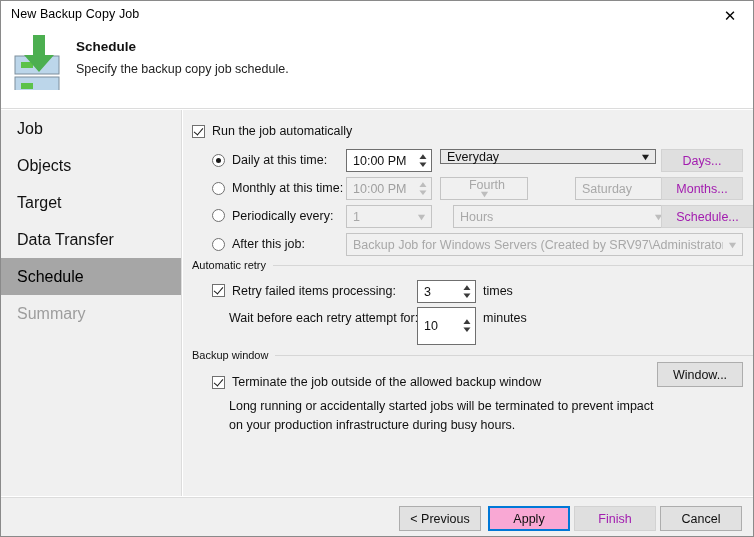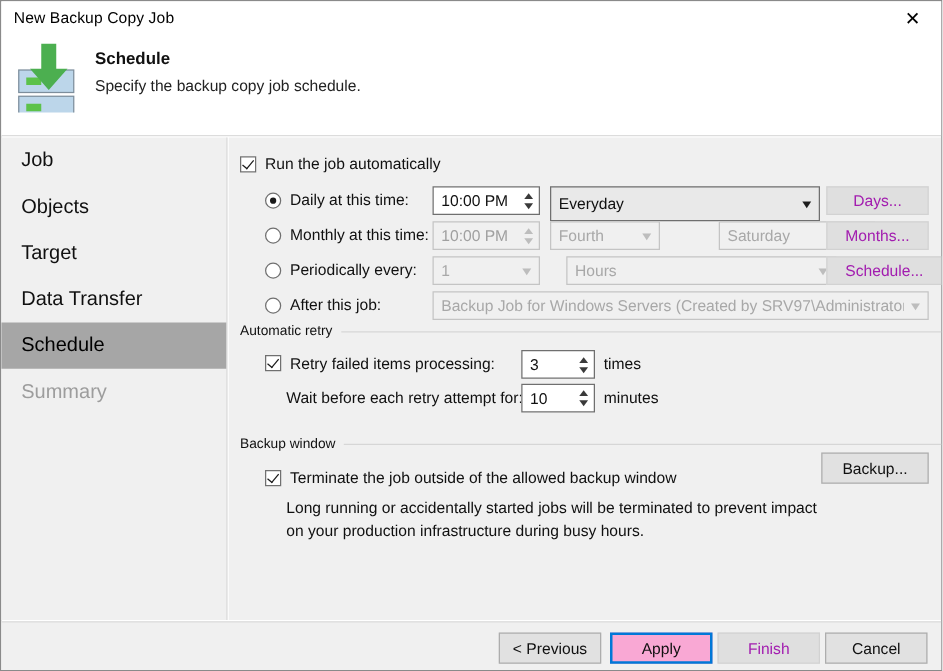--- a/index.html
+++ b/index.html
@@ -246,48 +246,48 @@
       <span class="rb checked"></span>
       <span class="lbl" style="margin-left:7px;">Daily at this time:</span>
     </div>
     <div class="field" style="left:163px; top:39px; width:86px; height:23px;">
       <span class="val">10:00 PM</span>
       <span class="spin">
           <span>▲</span>
           <span>▼</span>
         </span>
     </div>
-    <div class="combo" style="left:257px; top:39px; width:216px; height:28px;">
+    <div class="combo" style="left:257px; top:39px; width:216px; height:15px;">
       <span class="val">Everyday</span>
       <span class="arrow">▼</span>
     </div>
     <div class="btn disabled" style="left:478px; top:39px; width:82px; height:23px;">Days...</div>
 
     <div style="position:absolute; left:29px; top:71px; display:flex; align-items:center;">
       <span class="rb"></span>
       <span class="lbl" style="margin-left:7px;">Monthly at this time:</span>
     </div>
     <div class="field disabled" style="left:163px; top:67px; width:86px; height:23px;">
       <span class="val">10:00 PM</span>
       <span class="spin">
           <span>▲</span>
           <span>▼</span>
         </span>
     </div>
-    <div class="combo disabled" style="left:257px; top:67px; width:88px; height:23px;">
+    <div class="combo disabled" style="left:257px; top:67px; width:88px; height:23px;flex-direction:column;">
       <span class="val">Fourth</span>
       <span class="arrow">▼</span>
     </div>
     <div class="combo disabled" style="left:348px; top:67px; width:125px; height:23px;margin-left:44px;">
       <span class="val">Saturday</span>
       <span class="arrow">▼</span>
     </div>
     <div class="btn disabled" style="left:478px; top:67px; width:82px; height:23px;">Months...</div>
 
-    <div style="position:absolute; left:29px; top:99px; display:flex; align-items:center;">
+    <div style="position:absolute; left:29px; top:99px; display:flex; align-items:flex-start;">
       <span class="rb"></span>
       <span class="lbl" style="margin-left:7px;">Periodically every:</span>
     </div>
     <div class="combo disabled" style="left:163px; top:95px; width:86px; height:23px;">
       <span class="val">1</span>
       <span class="arrow">▼</span>
     </div>
     <div class="combo disabled" style="left:257px; top:95px; width:216px; height:23px;margin-left:13px;">
       <span class="val">Hours</span>
       <span class="arrow">▼</span>
@@ -315,39 +315,39 @@
     <div class="field" style="left:234px; top:170px; width:59px; height:23px;">
       <span class="val">3</span>
       <span class="spin">
           <span>▲</span>
           <span>▼</span>
         </span>
     </div>
     <div class="lbl" style="position:absolute; left:300px; top:174px;">times</div>
 
     <div class="lbl" style="position:absolute; left:46px; top:201px;">Wait before each retry attempt for:</div>
-    <div class="field" style="left:234px; top:197px; width:59px; height:23px;">
+    <div class="field" style="left:234px; top:197px; width:59px; height:38px;">
       <span class="val">10</span>
       <span class="spin">
           <span>▲</span>
           <span>▼</span>
         </span>
     </div>
     <div class="lbl" style="position:absolute; left:300px; top:201px;">minutes</div>
 
     <div class="group-head" style="top:239px;">
       <span>Backup window</span>
       <span class="rule"></span>
     </div>
 
     <div style="position:absolute; left:29px; top:265px; display:flex; align-items:center;">
       <span class="cb checked"></span>
       <span class="lbl" style="margin-left:7px;">Terminate the job outside of the allowed backup window</span>
     </div>
-    <div class="btn" style="left:474px; top:252px; width:86px; height:25px;">Backup...</div>
+    <div class="btn" style="left:474px; top:252px; width:86px; height:25px;">Window...</div>
 
     <div class="lbl" style="position:absolute; left:46px; top:289px;">Long running or accidentally started jobs will be terminated to prevent impact</div>
     <div class="lbl" style="position:absolute; left:46px; top:308px;">on your production infrastructure during busy hours.</div>
 
   </div>
 
   <div id="footer">
     <div class="btn plain" style="left:398px; top:8px; width:82px; height:25px;">&lt; Previous</div>
     <div class="btn default" style="left:487px; top:8px; width:82px; height:25px;">Apply</div>
     <div class="btn disabled" style="left:573px; top:8px; width:82px; height:25px;">Finish</div>

